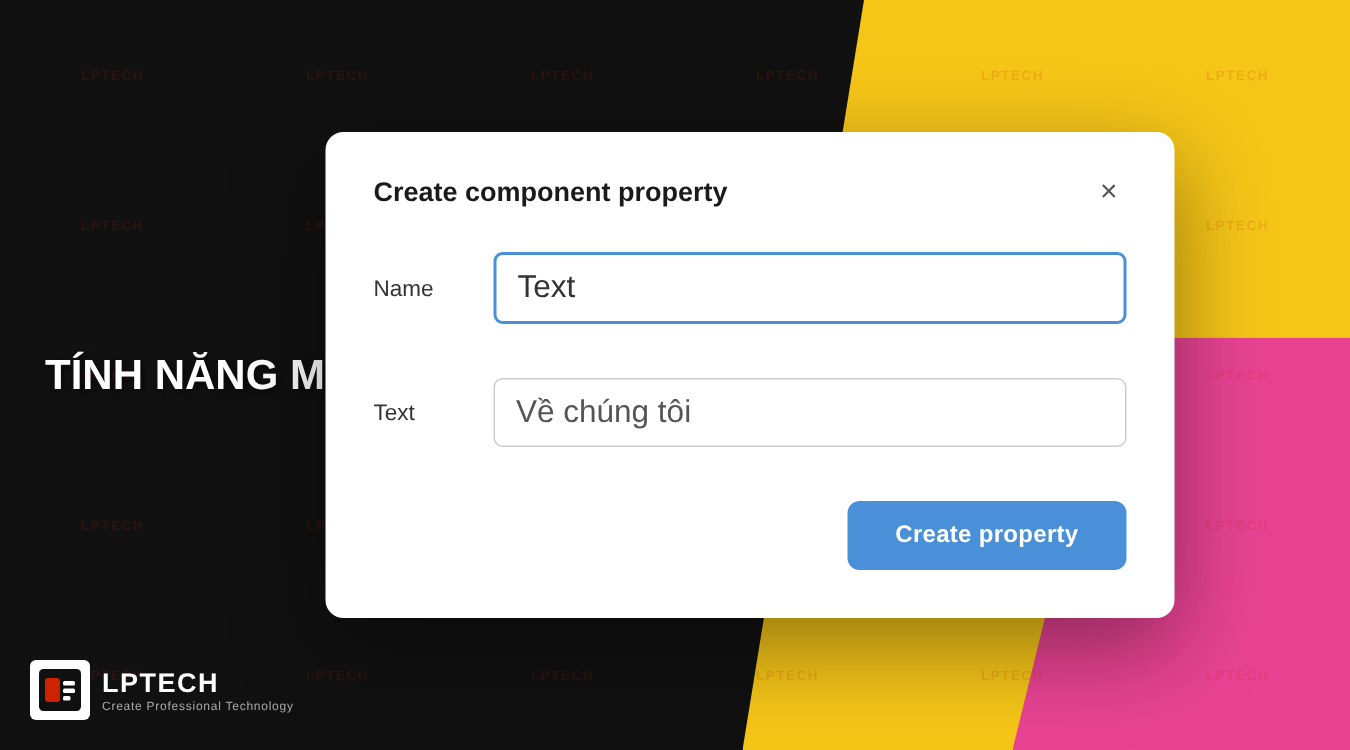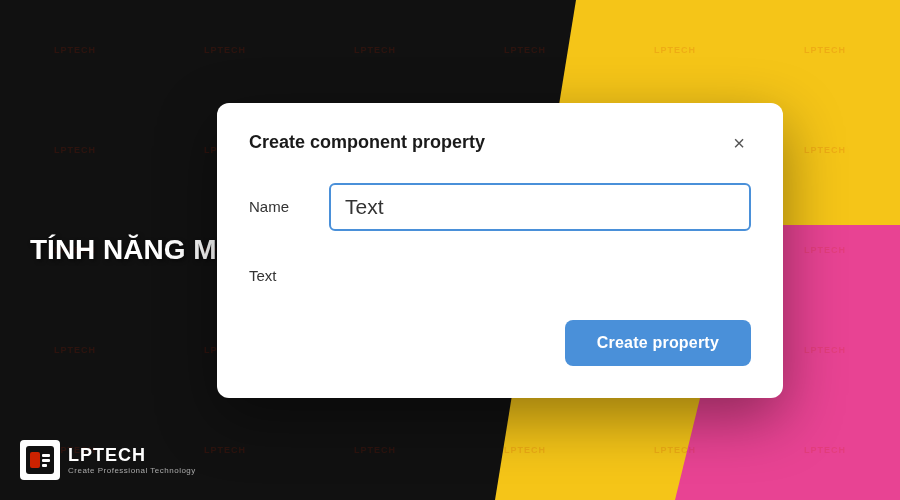--- a/index.html
+++ b/index.html
@@ -292,19 +292,20 @@
       <button class="close-btn">×</button>
     </div>
 
     <div class="form-row">
       <label class="form-label">Name</label>
       <input class="form-input focused" type="text" value="Text" style="">
     </div>
 
     <div class="form-row">
       <label class="form-label">Text</label>
+      <input class="form-input normal" type="text" value="Về chúng tôi" style="">
     </div>
 
     <div class="btn-row">
       <button class="create-btn">Create property</button>
     </div>
   </div>
 </div>
 
 </body></html>

